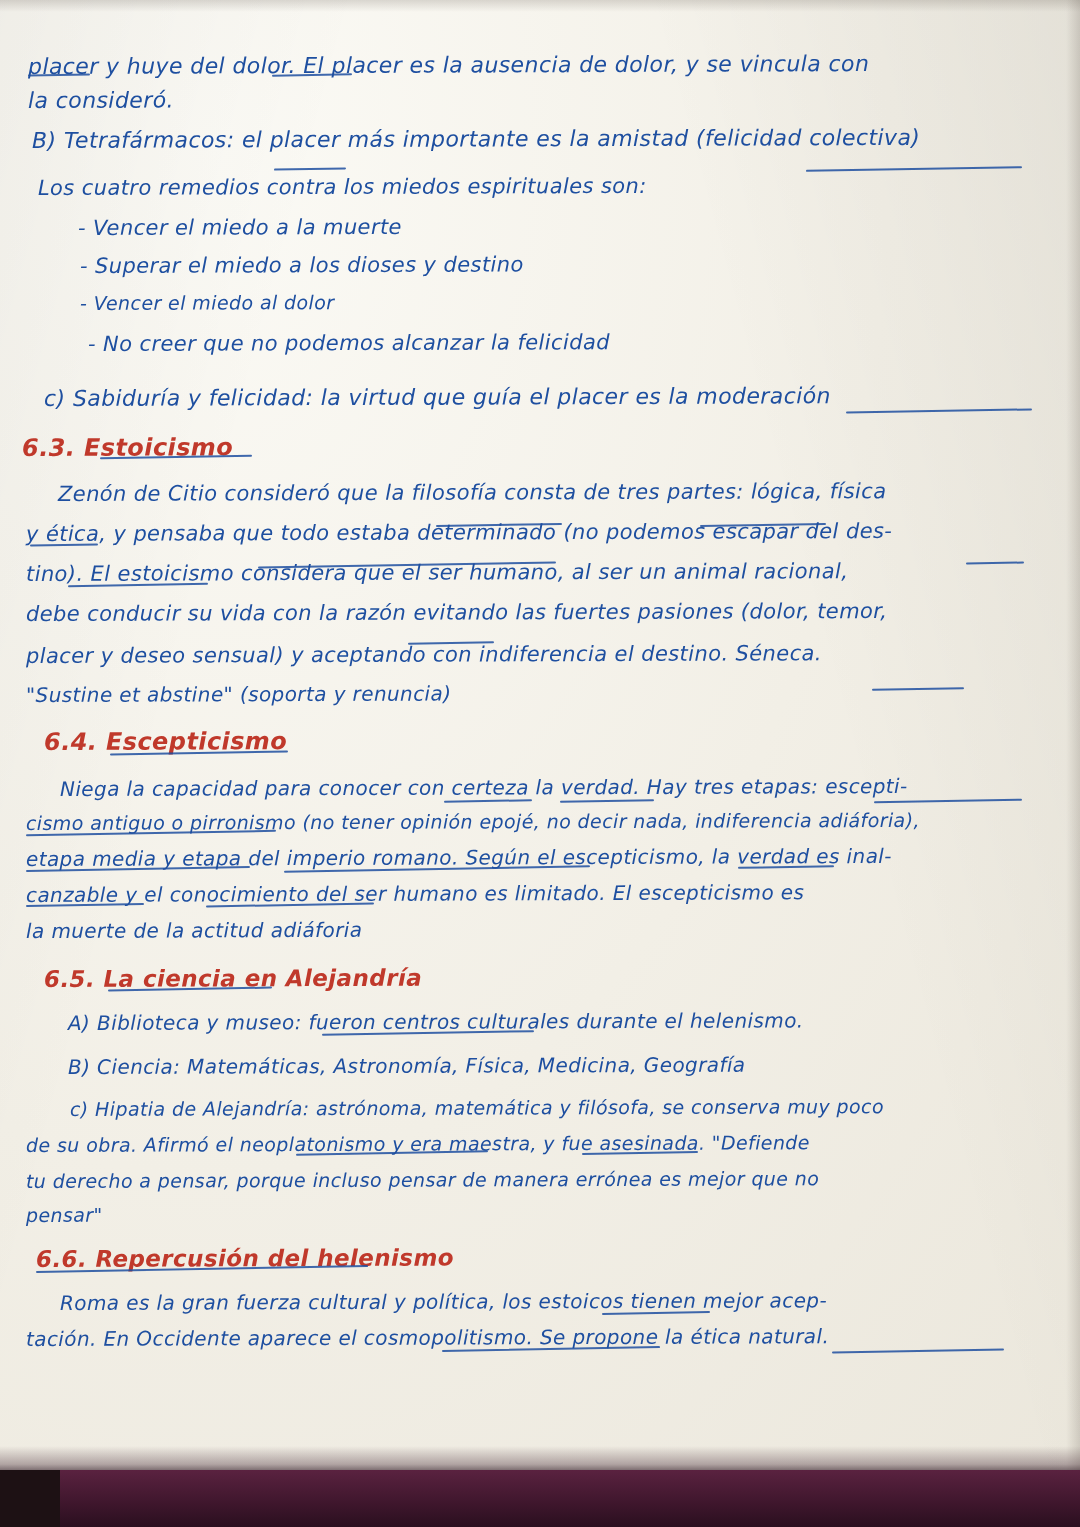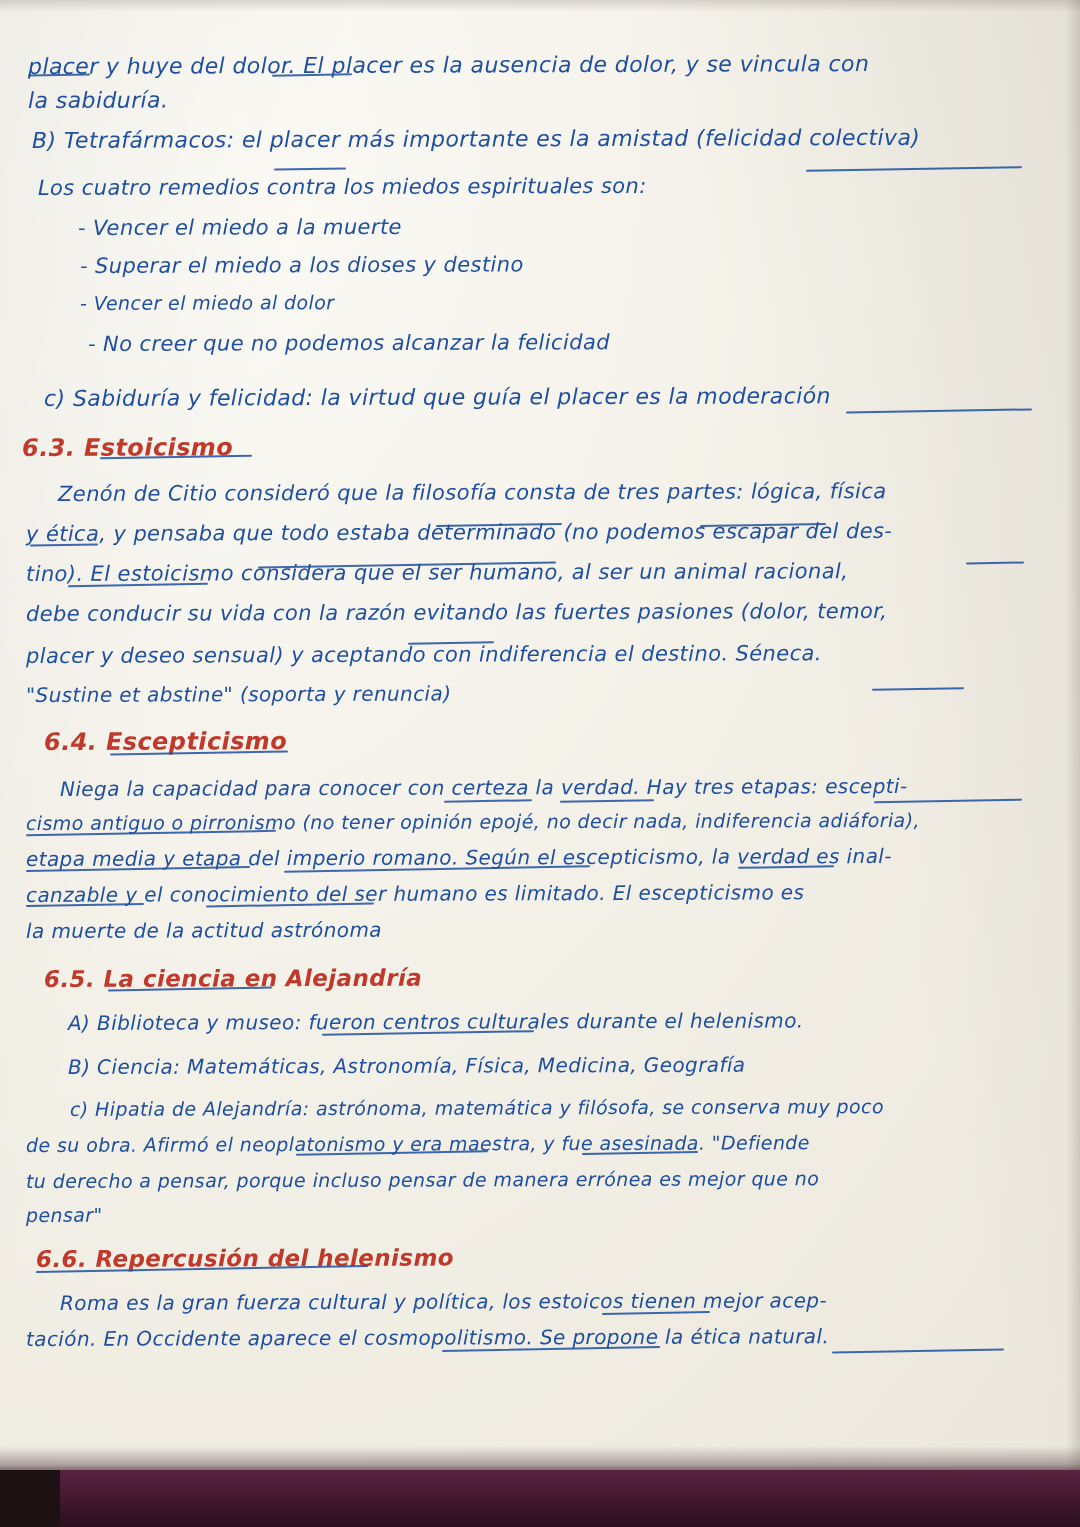--- a/index.html
+++ b/index.html
@@ -99,41 +99,41 @@
 <body>
 
 <div id="page">
 
   <div class="sheet"></div>
   <div class="edge-top"></div>
   <div class="edge-right"></div>
 
   <div id="ink-layer">
       <div class="ink r0" style="left: 28px; top: 54px; font-size: 22px;">placer y huye del dolor. El placer es la ausencia de dolor, y se vincula con</div>
-      <div class="ink r0" style="left: 28px; top: 88px; font-size: 22px;">la sabiduría.</div>
+      <div class="ink r0" style="left: 28px; top: 88px; font-size: 22px;">la consideró.</div>
       <div class="ink r0" style="left: 32px; top: 128px; font-size: 22px;">B) Tetrafármacos: el placer más importante es la amistad (felicidad colectiva)</div>
       <div class="ink r0" style="left: 38px; top: 176px; font-size: 21px;">Los cuatro remedios contra los miedos espirituales son:</div>
       <div class="ink r0" style="left: 78px; top: 216px; font-size: 21px;">- Vencer el miedo a la muerte</div>
       <div class="ink r0" style="left: 80px; top: 254px; font-size: 21px;">- Superar el miedo a los dioses y destino</div>
       <div class="ink r0" style="left: 80px; top: 292px; font-size: 19px;">- Vencer el miedo al dolor</div>
       <div class="ink r0" style="left: 88px; top: 332px; font-size: 21px;">- No creer que no podemos alcanzar la felicidad</div>
       <div class="ink r0" style="left: 44px; top: 386px; font-size: 22px;">c) Sabiduría y felicidad: la virtud que guía el placer es la moderación</div>
       <div class="ink red r0" style="left: 22px; top: 434px; font-size: 24px; font-weight: bold;">6.3. Estoicismo</div>
       <div class="ink r0" style="left: 58px; top: 482px; font-size: 21px;">Zenón de Citio consideró que la filosofía consta de tres partes: lógica, física</div>
       <div class="ink r0" style="left: 26px; top: 522px; font-size: 21px;">y ética, y pensaba que todo estaba determinado (no podemos escapar del des-</div>
       <div class="ink r0" style="left: 26px; top: 562px; font-size: 21px;">tino). El estoicismo considera que el ser humano, al ser un animal racional,</div>
       <div class="ink r0" style="left: 26px; top: 602px; font-size: 21px;">debe conducir su vida con la razón evitando las fuertes pasiones (dolor, temor,</div>
       <div class="ink r0" style="left: 26px; top: 644px; font-size: 21px;">placer y deseo sensual) y aceptando con indiferencia el destino. Séneca.</div>
       <div class="ink r0" style="left: 26px; top: 684px; font-size: 20px;">"Sustine et abstine" (soporta y renuncia)</div>
       <div class="ink red r0" style="left: 44px; top: 728px; font-size: 24px; font-weight: bold;">6.4. Escepticismo</div>
       <div class="ink r0" style="left: 60px; top: 778px; font-size: 20px;">Niega la capacidad para conocer con certeza la verdad. Hay tres etapas: escepti-</div>
       <div class="ink r0" style="left: 26px; top: 812px; font-size: 19px;">cismo antiguo o pirronismo (no tener opinión epojé, no decir nada, indiferencia adiáforia),</div>
       <div class="ink r0" style="left: 26px; top: 848px; font-size: 20px;">etapa media y etapa del imperio romano. Según el escepticismo, la verdad es inal-</div>
       <div class="ink r0" style="left: 26px; top: 884px; font-size: 20px;">canzable y el conocimiento del ser humano es limitado. El escepticismo es</div>
-      <div class="ink r0" style="left: 26px; top: 920px; font-size: 20px;">la muerte de la actitud astrónoma</div>
+      <div class="ink r0" style="left: 26px; top: 920px; font-size: 20px;">la muerte de la actitud adiáforia</div>
       <div class="ink red r0" style="left: 44px; top: 966px; font-size: 23px; font-weight: bold;">6.5. La ciencia en Alejandría</div>
       <div class="ink r0" style="left: 68px; top: 1012px; font-size: 20px;">A) Biblioteca y museo: fueron centros culturales durante el helenismo.</div>
       <div class="ink r0" style="left: 68px; top: 1056px; font-size: 20px;">B) Ciencia: Matemáticas, Astronomía, Física, Medicina, Geografía</div>
       <div class="ink r0" style="left: 70px; top: 1098px; font-size: 19px;">c) Hipatia de Alejandría: astrónoma, matemática y filósofa, se conserva muy poco</div>
       <div class="ink r0" style="left: 26px; top: 1134px; font-size: 19px;">de su obra. Afirmó el neoplatonismo y era maestra, y fue asesinada. "Defiende</div>
       <div class="ink r0" style="left: 26px; top: 1170px; font-size: 19px;">tu derecho a pensar, porque incluso pensar de manera errónea es mejor que no</div>
       <div class="ink r0" style="left: 26px; top: 1204px; font-size: 19px;">pensar"</div>
       <div class="ink red r0" style="left: 36px; top: 1246px; font-size: 23px; font-weight: bold;">6.6. Repercusión del helenismo</div>
       <div class="ink r0" style="left: 60px; top: 1292px; font-size: 20px;">Roma es la gran fuerza cultural y política, los estoicos tienen mejor acep-</div>
       <div class="ink r0" style="left: 26px; top: 1328px; font-size: 20px;">tación. En Occidente aparece el cosmopolitismo. Se propone la ética natural.</div>

